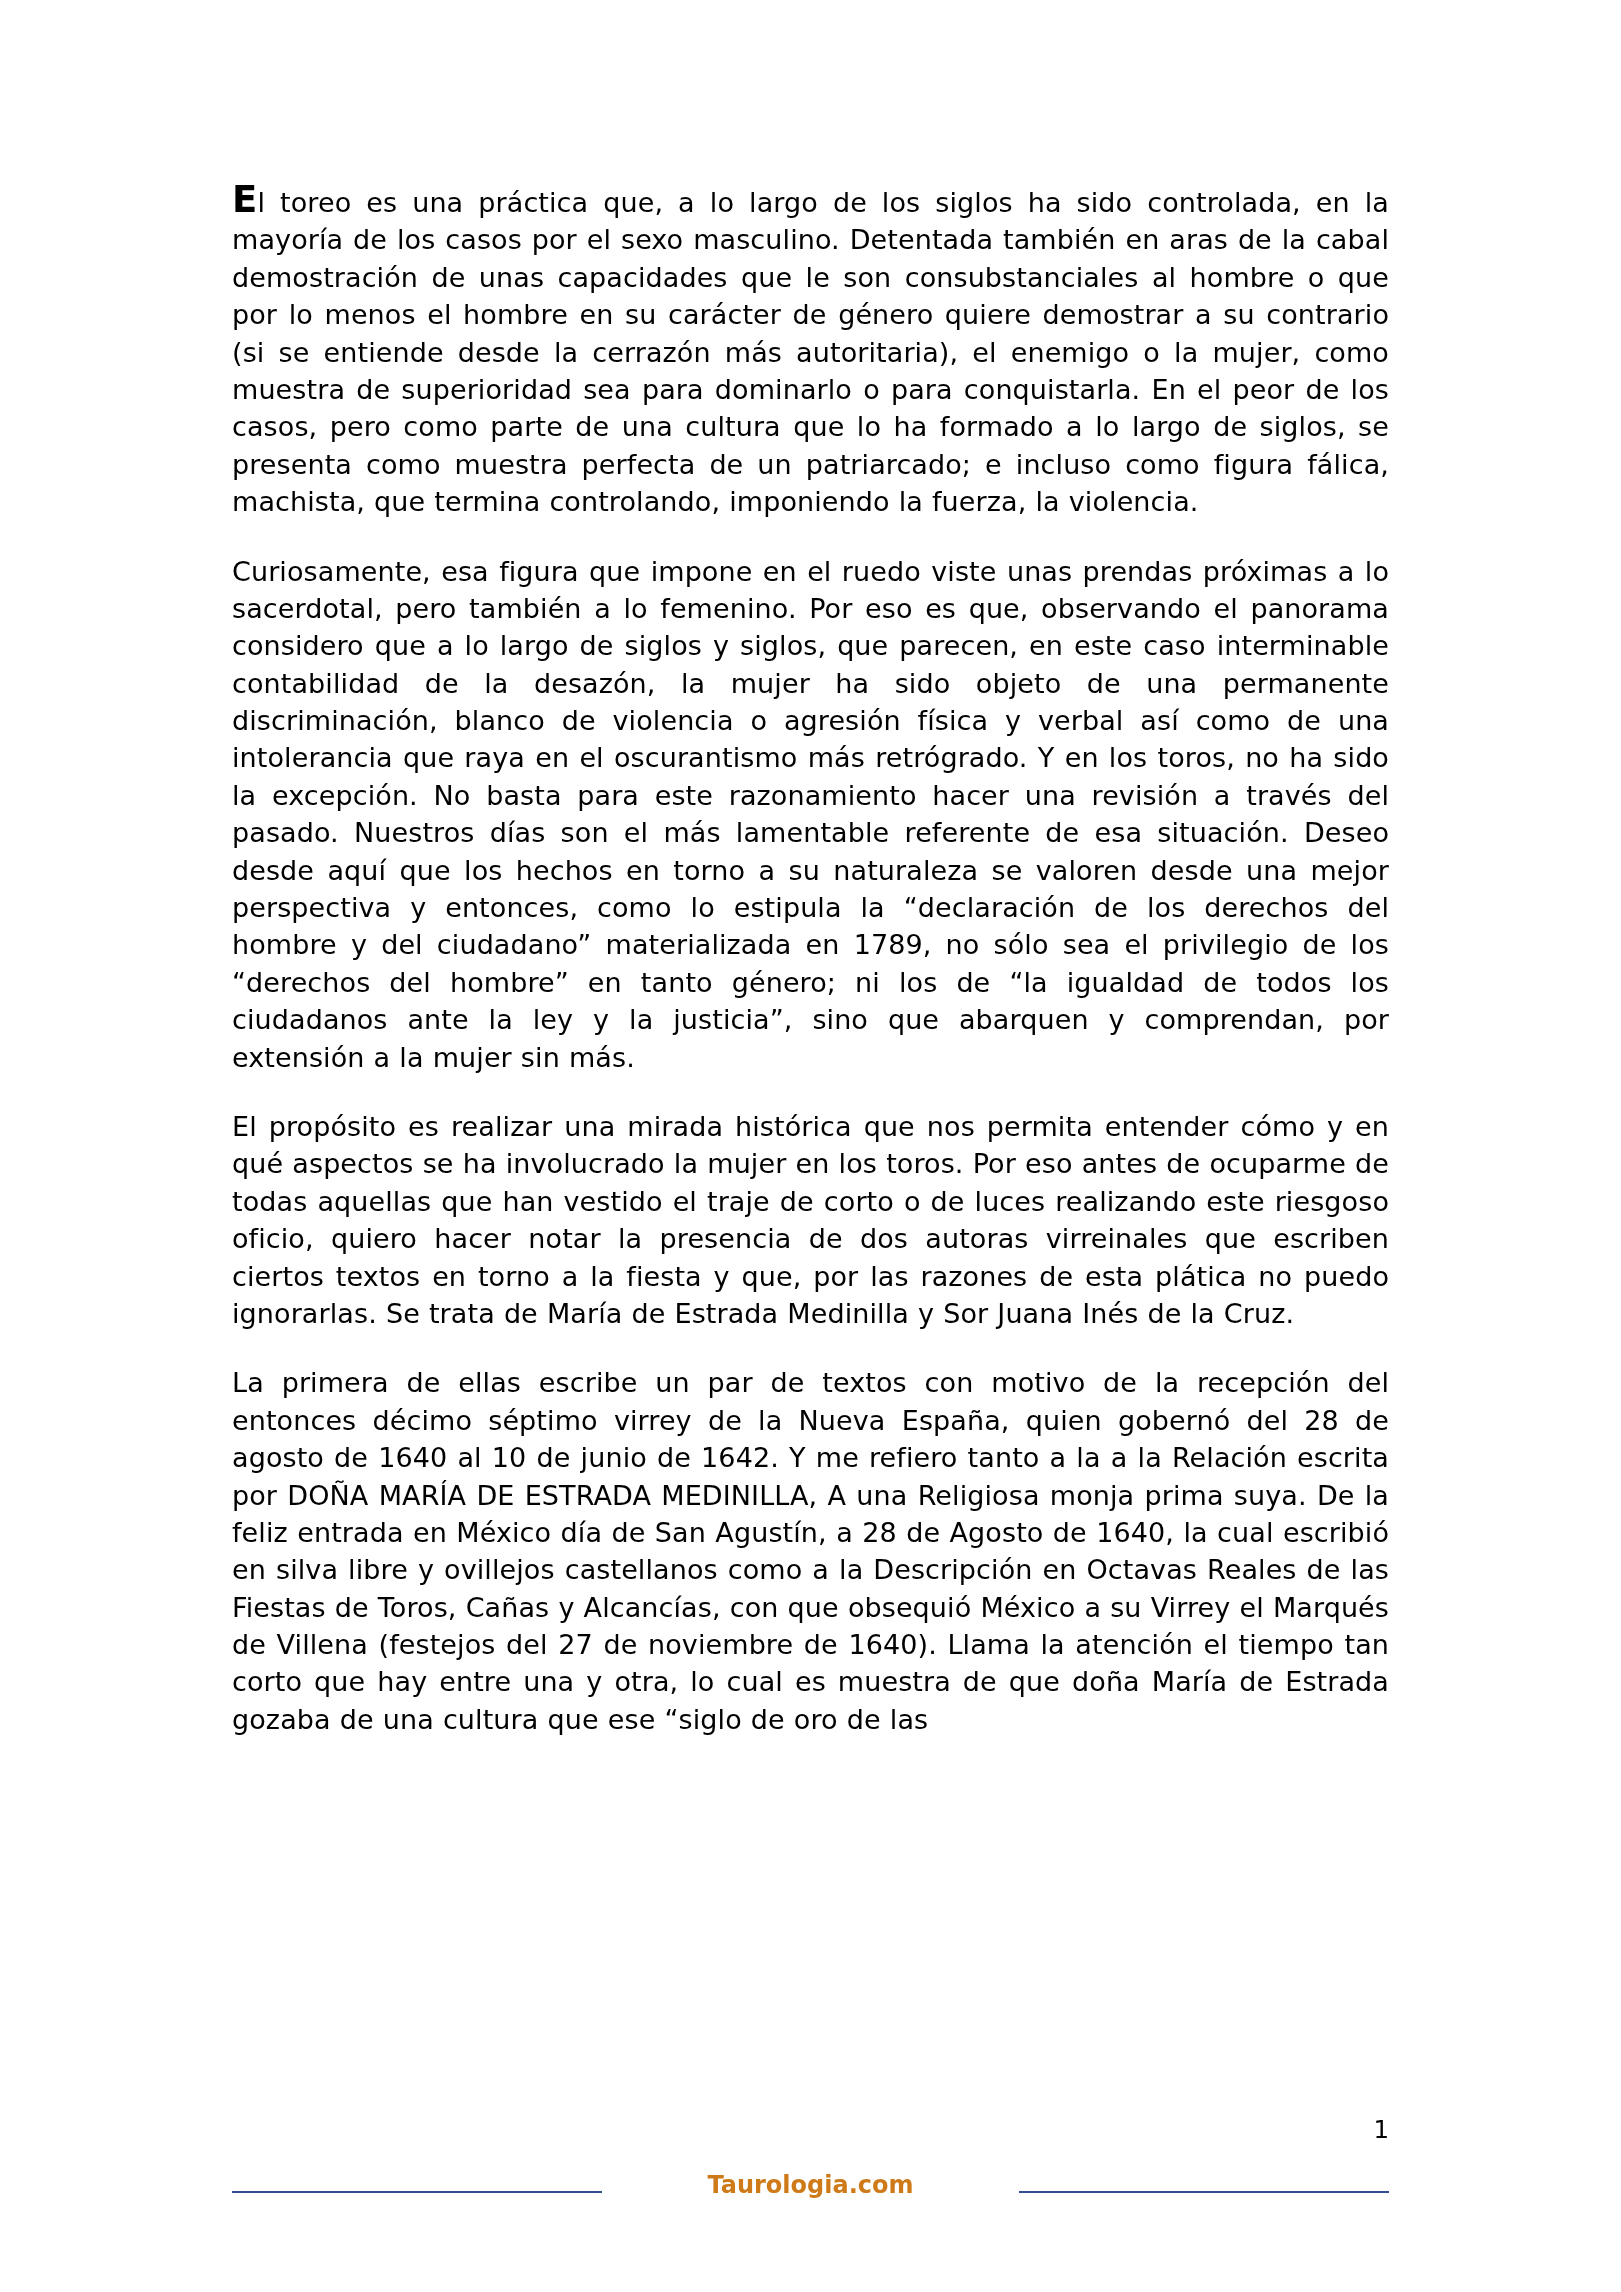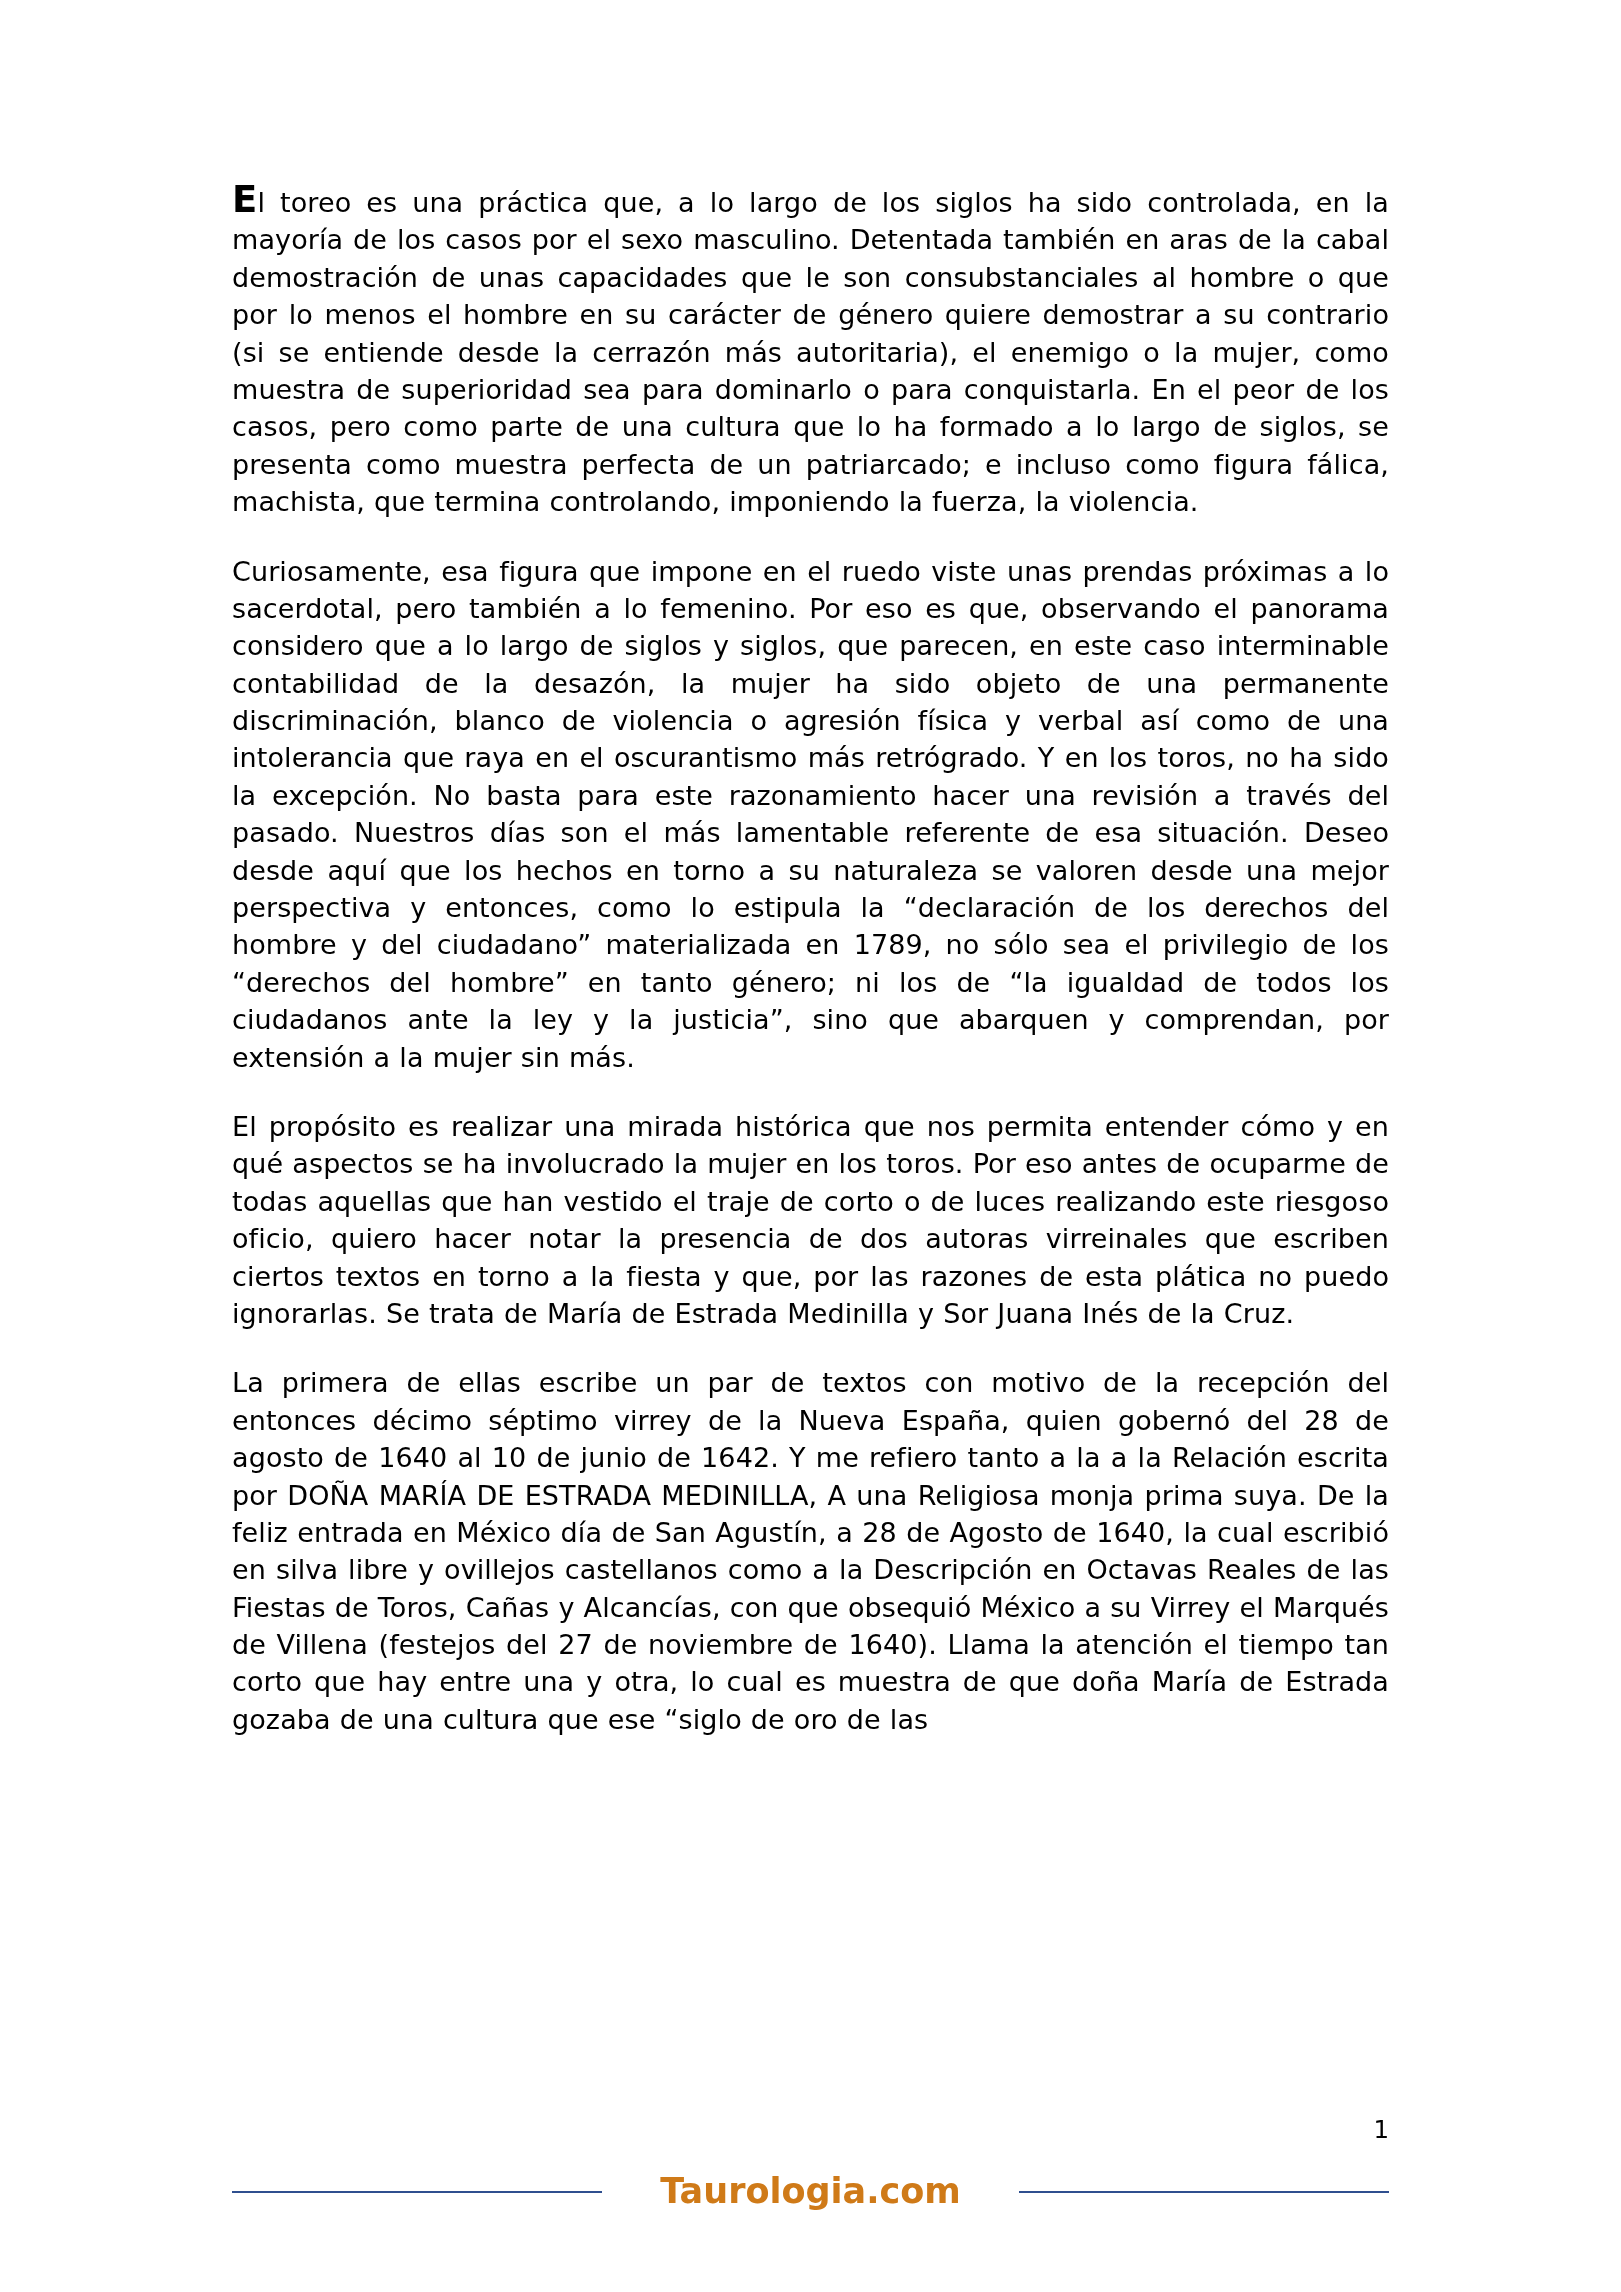--- a/index.html
+++ b/index.html
@@ -65,21 +65,21 @@
   }
   .footer-rule-right {
     right: 0;
     width: 370px;
   }
   .footer-brand {
     position: absolute;
     left: 50%;
     top: 0;
     transform: translateX(-50%);
-    font-size: 35px;
+    font-size: 24px;
     font-weight: bold;
     color: #cf7a18;
     font-family: "DejaVu Sans", sans-serif;
     white-space: nowrap;
   }
   .page-number {
     position: absolute;
     right: 232px;
     top: 2115px;
     font-size: 24.5px;

